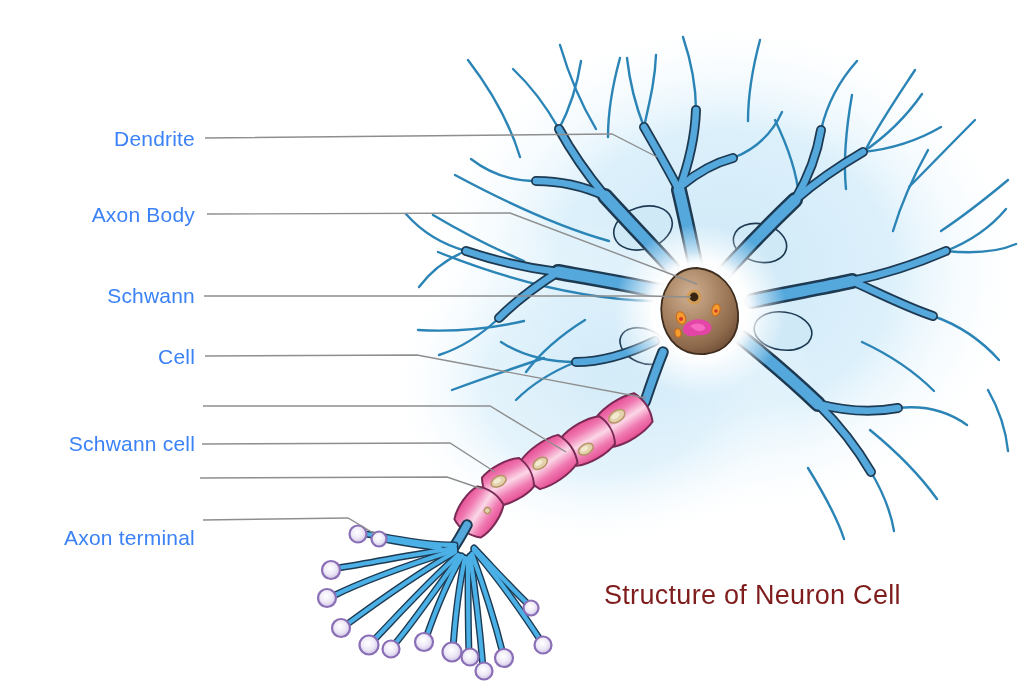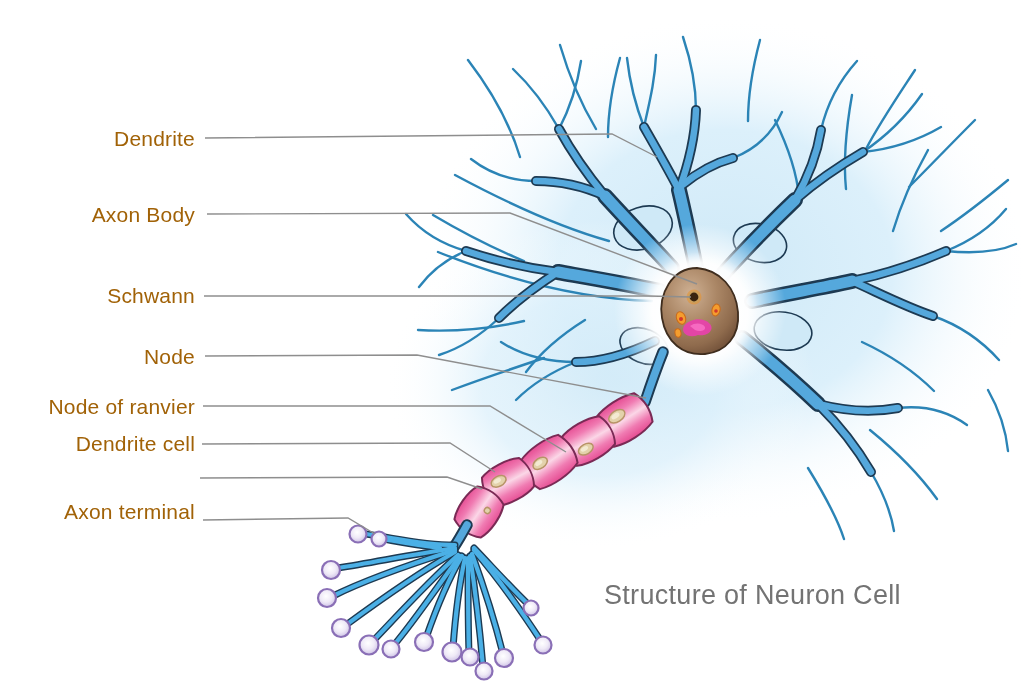--- a/index.html
+++ b/index.html
@@ -11,28 +11,28 @@
     font-family:"Liberation Sans", sans-serif;
   }
   #art{position:absolute;left:0;top:0;}
   .lbl{
     position:absolute;
     right:829px;            
     text-align:right;
     white-space:nowrap;
     font-size:21px;
     line-height:24px;
-    color:#a16207;
+    color:#3b82f6;
     letter-spacing:.2px;
   }
   #title{
     position:absolute;
     left:604px;top:580px;
     font-size:27px;
-    color:#737373;
+    color:#7f1d1d;
     letter-spacing:.3px;
     white-space:nowrap;
   }
   
   .u,.o,.thin{fill:none;stroke-linecap:round;stroke-linejoin:round;}
   .u{stroke:#1d3a52;}
   .o{stroke:#55a8dc;}
   .thin{stroke:#2b84b6;stroke-width:2.4;}
   .w16{stroke-width:16}.w11{stroke-width:11}
   .w10{stroke-width:10}.w65{stroke-width:6.5}
@@ -326,20 +326,19 @@
     <polyline class="leader" points="203,406 490,406 566,452"></polyline>
     <polyline class="leader" points="202,444 450,443 495,472"></polyline>
     <polyline class="leader" points="200,478 447,477 482,489"></polyline>
     <polyline class="leader" points="203,520 348,518 375,534"></polyline>
   </g>
 </svg>
 
 <div class="lbl" style="top:127px">Dendrite</div>
 <div class="lbl" style="top:203px">Axon Body</div>
 <div class="lbl" style="top:284px">Schwann</div>
-<div class="lbl" style="top:345px">Node</div>
-<div class="lbl" style="top:395px">Node of ranvier</div>
-<div class="lbl" style="top:432px">Dendrite cell</div>
-<div class="lbl" style="top:500px">Axon terminal</div>
+<div class="lbl" style="top:345px">Cell</div>
+<div class="lbl" style="top:432px">Schwann cell</div>
+<div class="lbl" style="top:526px">Axon terminal</div>
 
 <div id="title">Structure of Neuron Cell</div>
 
 </div>
 
 </body></html>

